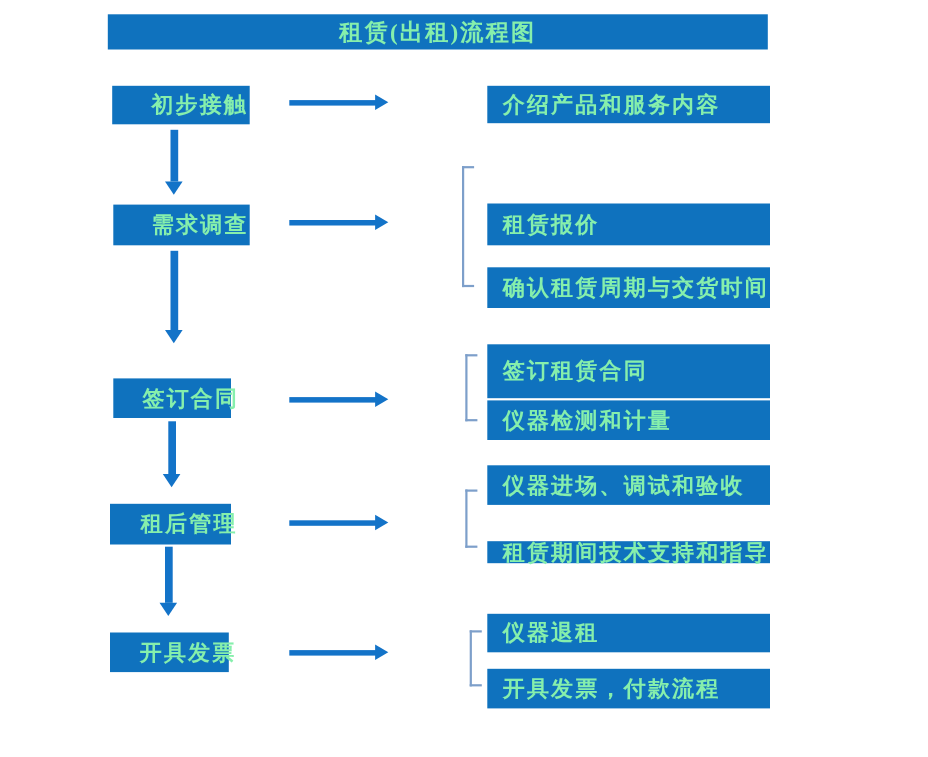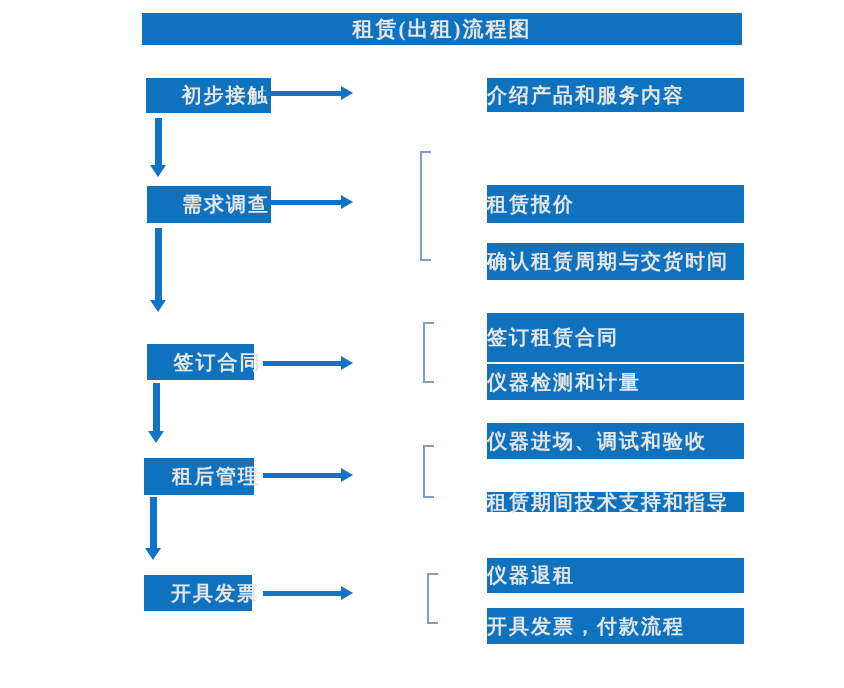--- a/index.html
+++ b/index.html
@@ -6,42 +6,41 @@
   #canvas{
     position:relative;
     width:844px;height:688px;
     background:#ffffff;
     font-family:"Liberation Serif","DejaVu Serif",serif;
     overflow:hidden;
   }
   .bluebox{
     position:absolute;
     background:#0f72be;
-    color:#e5e5e5;
+    color:#86efac;
     font-weight:bold;
     display:flex;
     align-items:center;
     box-sizing:border-box;
     letter-spacing:2px;
     font-size:20px;
     white-space:nowrap;
-    margin-left:44px;
   }
   .banner{
     left:98px;top:13px;width:600px;height:32px;
     justify-content:center;
     font-size:21px;
   }
   .stepbox{justify-content:center;padding-left:34px;}
   .step1{left:102px;top:78px;width:125px;height:35px;}
   .step2{left:103px;top:186px;width:124px;height:37px;}
   .step3{left:103px;top:344px;width:107px;height:36px;}
   .step4{left:100px;top:458px;width:110px;height:37px;}
   .step5{left:100px;top:575px;width:108px;height:36px;}
-  .detailbox{left:443px;width:257px;justify-content:flex-start;}
+  .detailbox{left:443px;width:257px;padding-left:14px;justify-content:flex-start;}
   .d0{top:78px;height:34px;}
   .d1{top:133px;height:37px;}
   .d2{top:185px;height:38px;}
   .d3{top:243px;height:37px;}
   .d4{top:313px;height:49px;}
   .d5{top:364px;height:36px;}
   .d6{top:423px;height:36px;}
   .d7{top:492px;height:20px;}
   .d8{top:558px;height:35px;}
   .d9{top:608px;height:36px;text-align:center;}

